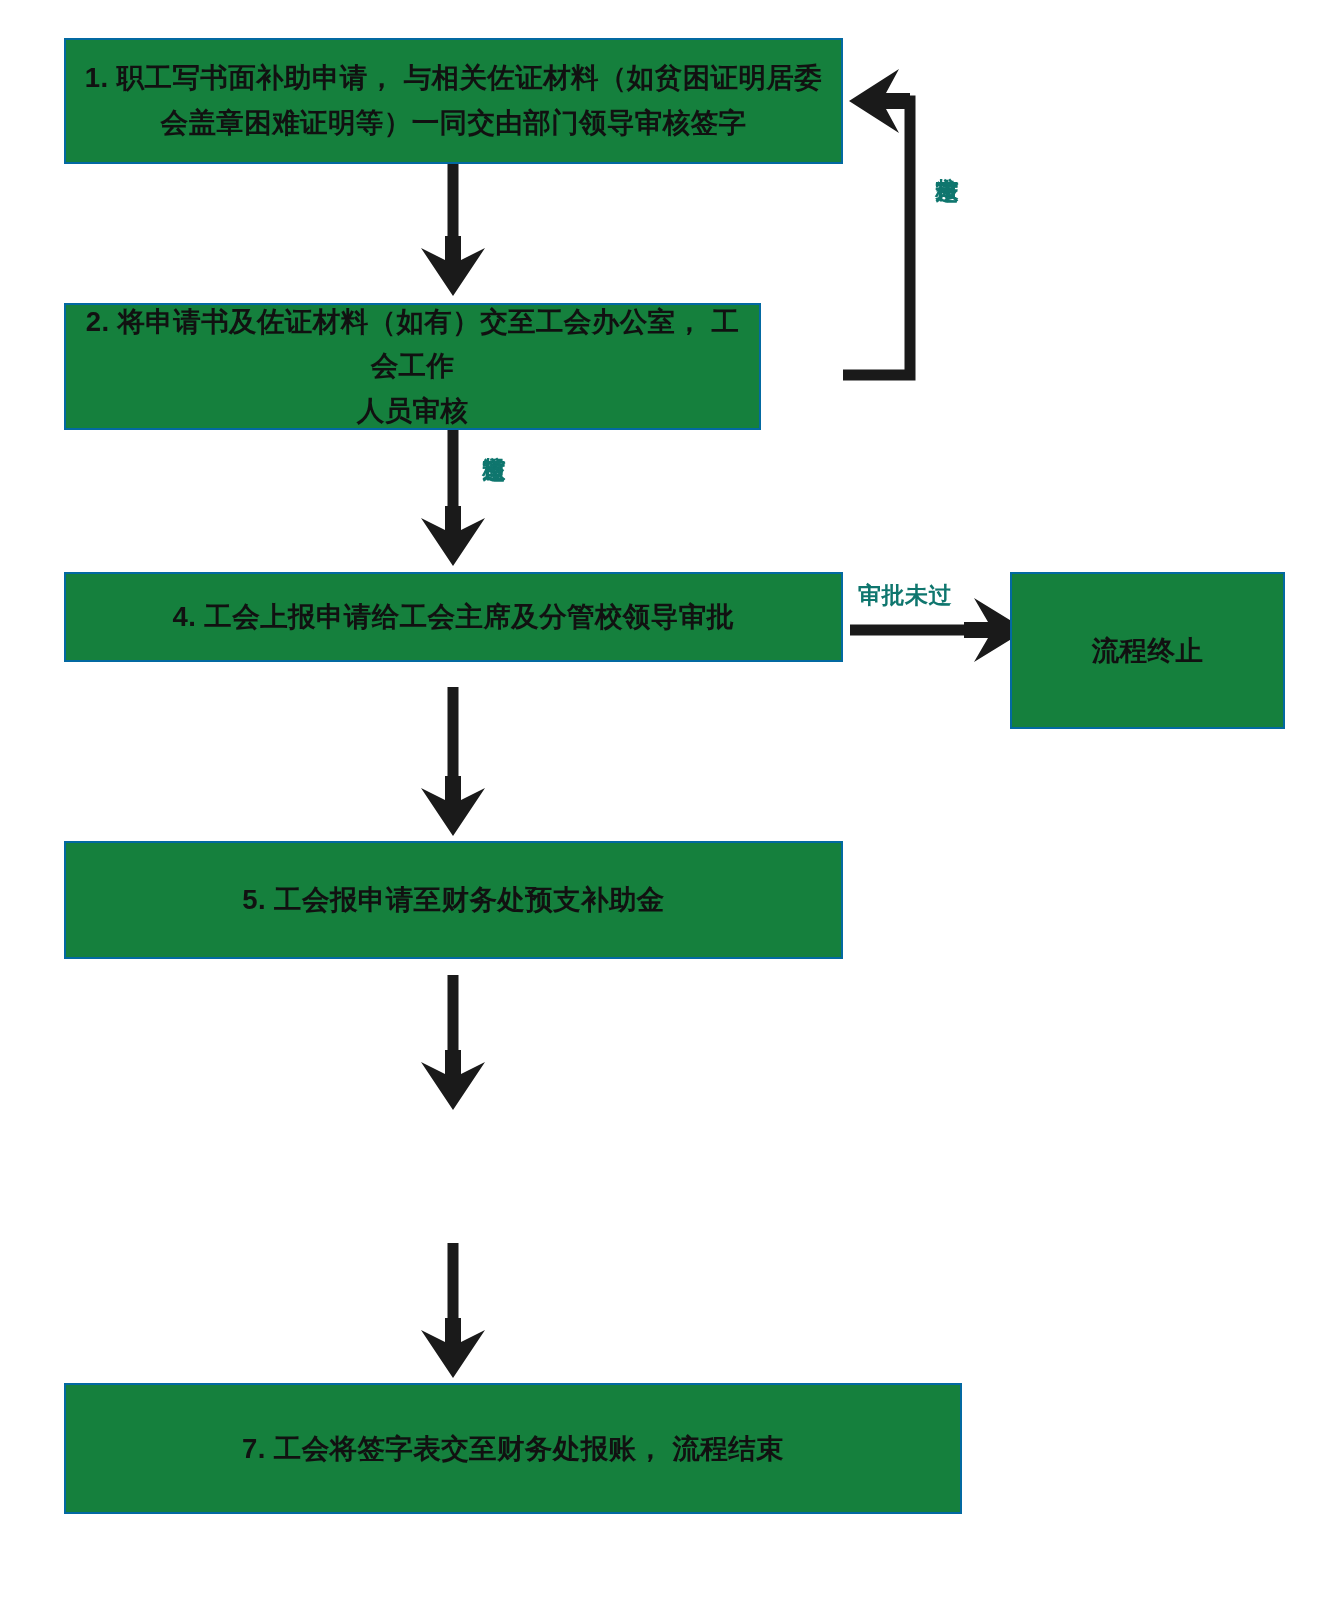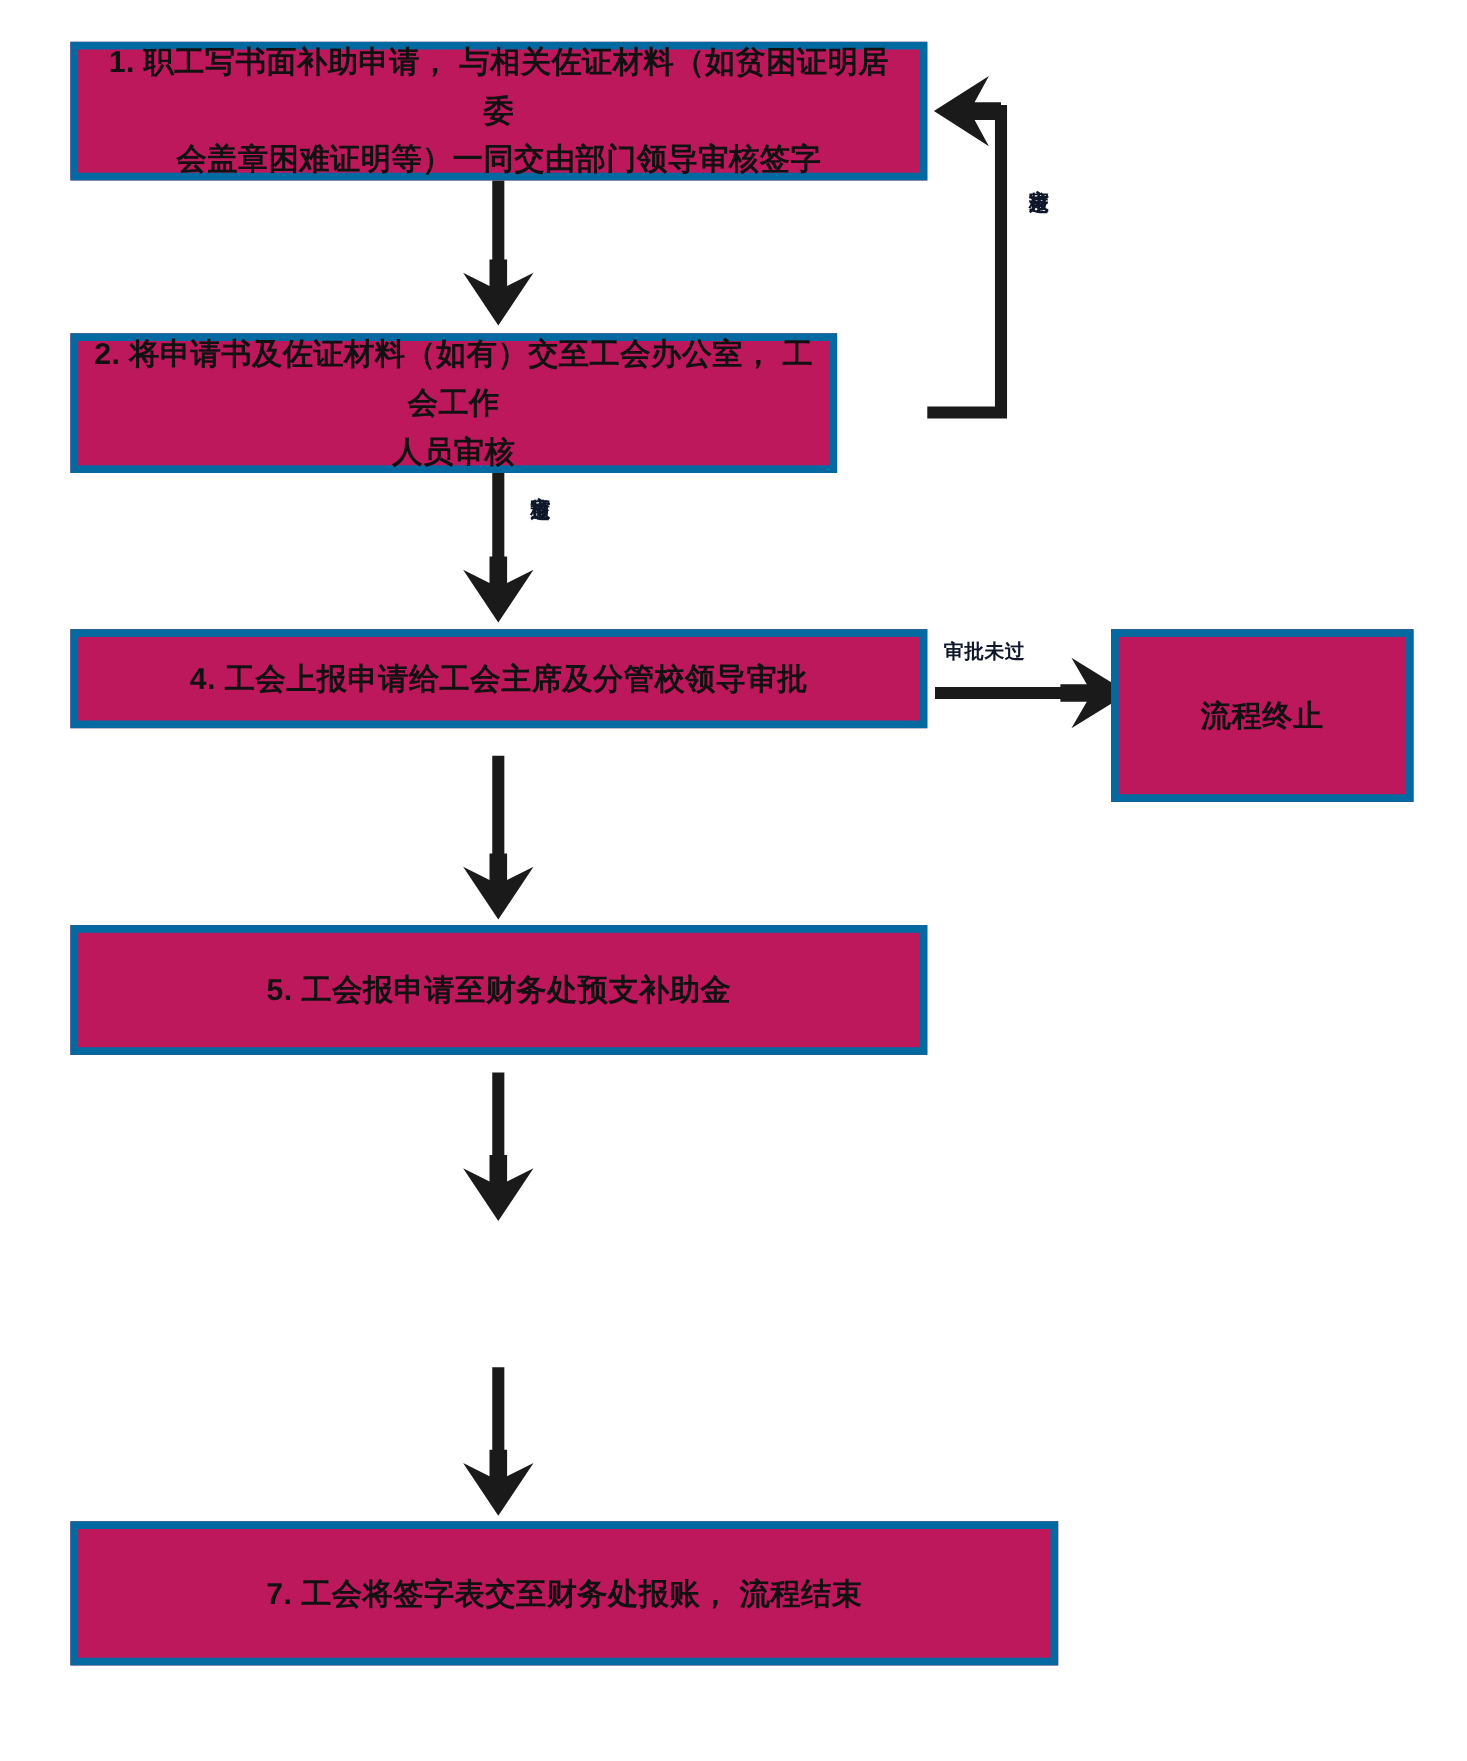--- a/index.html
+++ b/index.html
@@ -21,45 +21,45 @@
   #flow-svg {
     position: absolute;
     top: 0;
     left: 0;
     width: 1334px;
     height: 1601px;
   }
   .node {
     position: absolute;
     box-sizing: border-box;
-    border: 7px solid #0369a1;
-    background: #be185d;
+    border: 2px solid #0369a1;
+    background: #15803d;
     display: flex;
     align-items: center;
     justify-content: center;
     text-align: center;
     z-index: 3;
   }
   .node-text {
     font-size: 27.5px;
     line-height: 1.62;
     color: #111111;
     font-weight: 700;
     letter-spacing: 0.4px;
     padding: 0 14px;
     white-space: pre-line;
   }
   .node-text.single {
     line-height: 1.3;
   }
   .edge-label {
     position: absolute;
-    font-size: 18px;
+    font-size: 23px;
     font-weight: 700;
-    color: #0f172a;
+    color: #0f766e;
     letter-spacing: 0.5px;
     z-index: 4;
     white-space: nowrap;
     text-align: center;
   }
   .edge-label.vertical {
     writing-mode: vertical-rl;
     text-orientation: upright;
     line-height: 1.02;
     letter-spacing: 1px;

